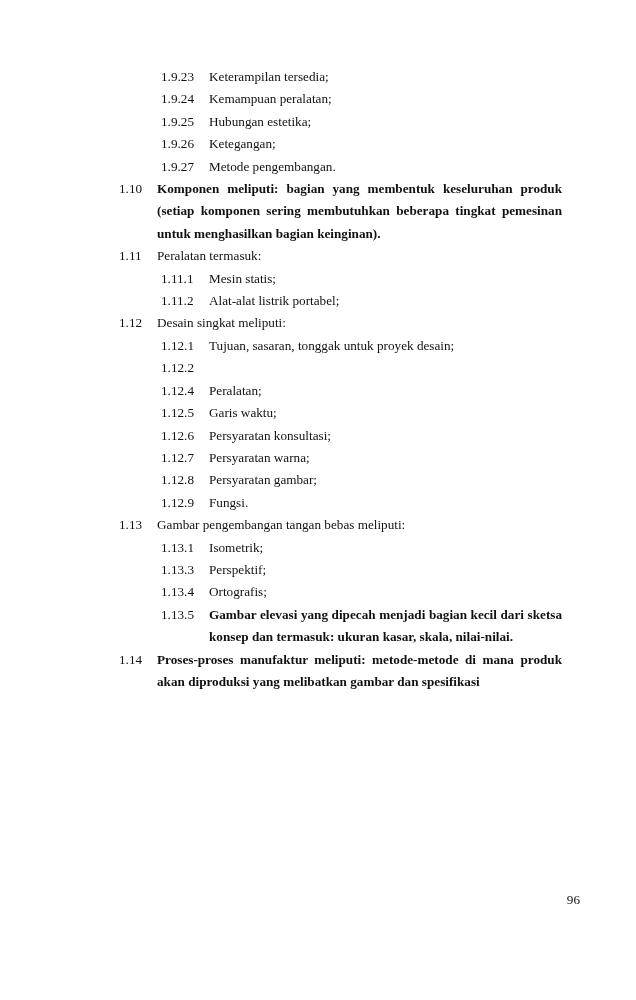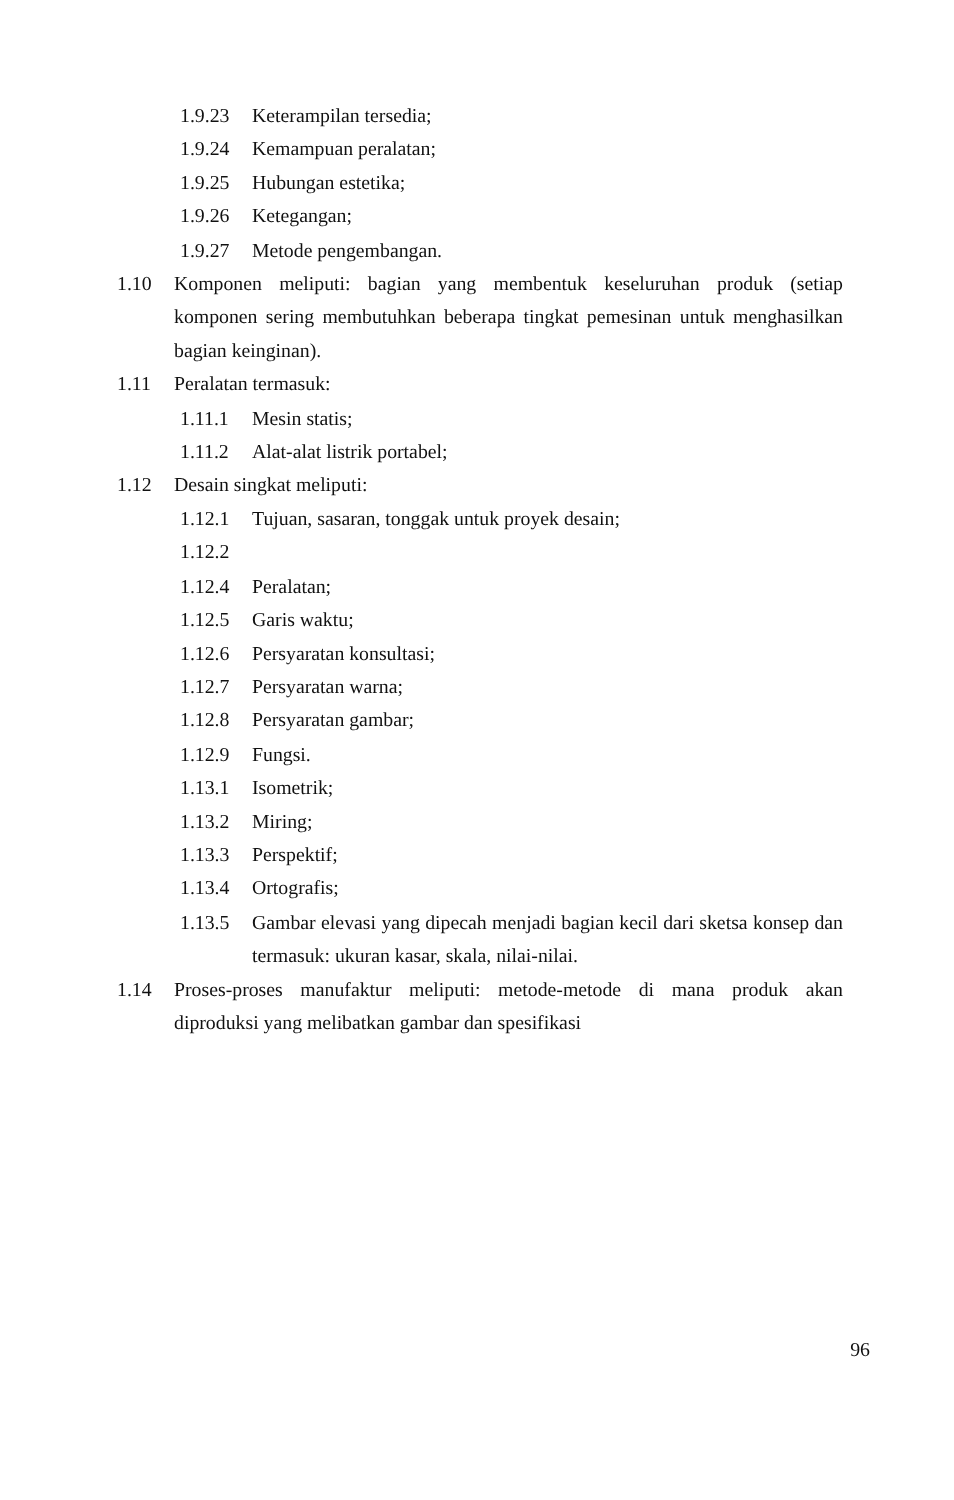--- a/index.html
+++ b/index.html
@@ -15,21 +15,21 @@
     color: #111111;
     overflow: hidden;
   }
   .page {
     position: absolute;
     left: 0;
     top: 0;
     width: 636px;
     height: 1000px;
     box-sizing: border-box;
-    padding: 66px 74px 0 46px;
+    padding: 66px 74px 0 87px;
   }
   .content {
     font-size: 13.2px;
     line-height: 22.4px;
   }
 
   
   .item {
     display: flex;
     align-items: flex-start;
@@ -37,20 +37,21 @@
   .num {
     flex: 0 0 auto;
     white-space: nowrap;
   }
   .txt {
     flex: 1 1 auto;
   }
   .justify {
     text-align: justify;
     text-align-last: left;
+    font-weight: bold;
   }
 
   
   .lvl2 {
     margin-left: 32px;
   }
   .lvl2 > .num {
     width: 38px;
   }
 
@@ -138,27 +139,27 @@
         <div class="txt">Persyaratan warna;</div>
       </div>
       <div class="item lvl3">
         <div class="num">1.12.8</div>
         <div class="txt">Persyaratan gambar;</div>
       </div>
       <div class="item lvl3">
         <div class="num">1.12.9</div>
         <div class="txt">Fungsi.</div>
       </div>
+      <div class="item lvl2">
+        <div class="num">1.13</div>
+        <div class="txt">Gambar pengembangan tangan bebas meliputi:</div>
+      </div>
       <div class="item lvl3">
         <div class="num">1.13.1</div>
         <div class="txt">Isometrik;</div>
-      </div>
-      <div class="item lvl3">
-        <div class="num">1.13.2</div>
-        <div class="txt">Miring;</div>
       </div>
       <div class="item lvl3">
         <div class="num">1.13.3</div>
         <div class="txt">Perspektif;</div>
       </div>
       <div class="item lvl3">
         <div class="num">1.13.4</div>
         <div class="txt">Ortografis;</div>
       </div>
       <div class="item lvl3">

